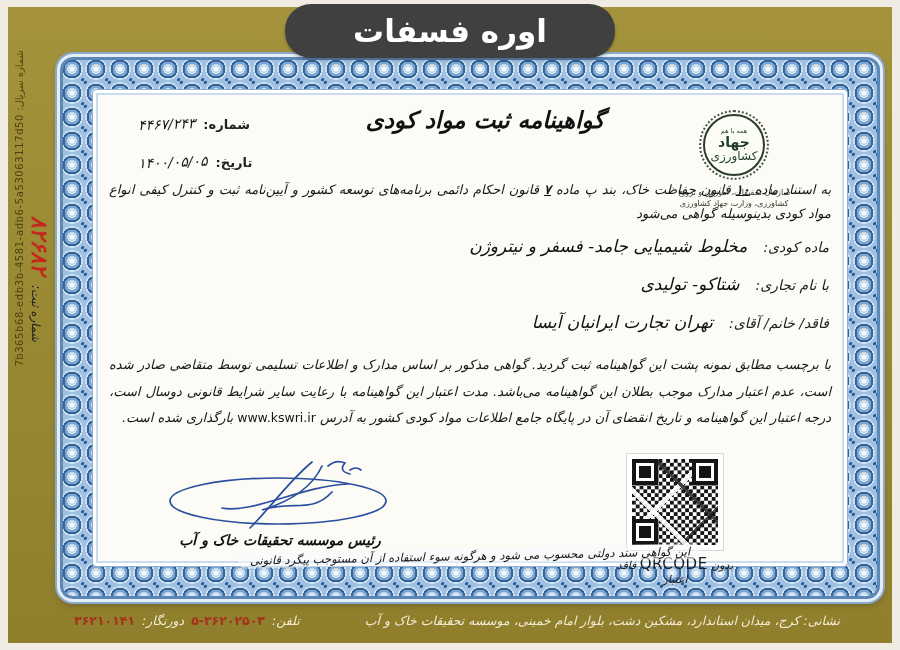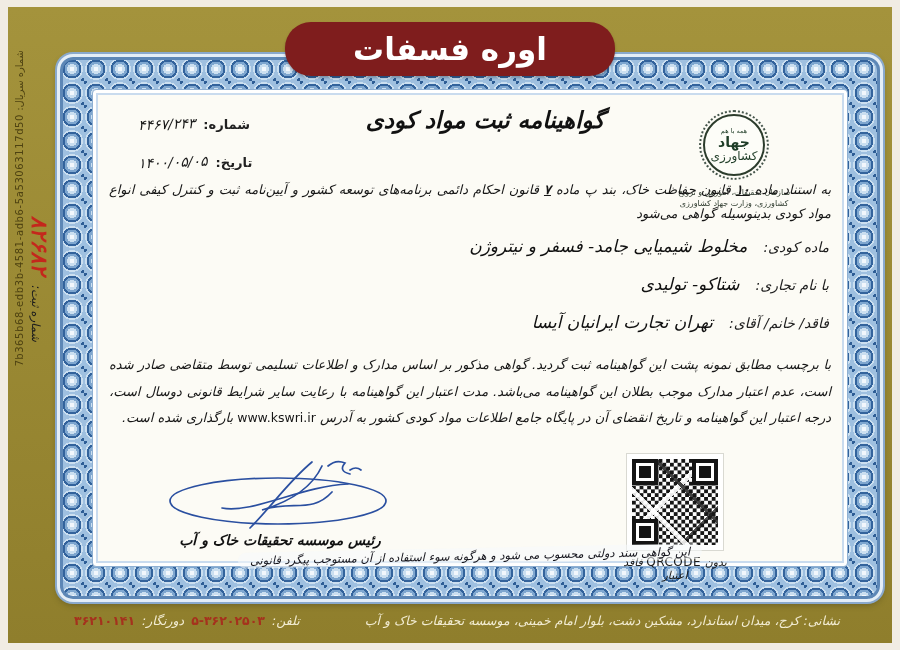--- a/index.html
+++ b/index.html
@@ -1,22 +1,22 @@
 <!DOCTYPE html>
 <html lang="fa"><head>
 <meta charset="utf-8">
 <style>
   html,body{margin:0;padding:0;}
   body{width:900px;height:650px;background:#f1ece3;font-family:"DejaVu Sans",sans-serif;overflow:hidden;}
   .page{position:relative;width:900px;height:650px;}
   .olive{position:absolute;left:8px;right:8px;top:7px;bottom:7px;
     background:linear-gradient(180deg,#a4933c 0%,#9c8b35 40%,#8f7e2c 100%);}
   
-  .banner{position:absolute;top:22px;left:50%;transform:translateX(-50%);
-    width:330px;height:54px;background:#7f1d1d;border-radius:26px;z-index:9;
+  .banner{position:absolute;top:4px;left:50%;transform:translateX(-50%);
+    width:330px;height:54px;background:#404040;border-radius:26px;z-index:9;
     display:flex;align-items:center;justify-content:center;box-shadow:0 2px 3px rgba(0,0,0,.25);}
   .banner span{color:#fff;font-size:31px;font-weight:bold;direction:rtl;}
   
   .cert{position:absolute;left:57px;top:54px;width:826px;height:548px;}
   .frame{position:absolute;inset:0;border-radius:16px;
     background-color:#9fc0e0;
     background-image:
       radial-gradient(circle at 12px 12px,#f2f7fc 0 2.5px,#cbdff0 2.5px 5px,#7ea6cf 5px 7.5px,#33639c 7.5px 9.5px,#cbdff0 9.5px 11px,rgba(0,0,0,0) 11px),
       radial-gradient(circle at 0 0,#2e5d95 0 3px,rgba(0,0,0,0) 3px),
       radial-gradient(circle at 24px 24px,#2e5d95 0 3px,rgba(0,0,0,0) 3px);
@@ -57,21 +57,21 @@
   .qr{position:relative;width:86px;height:86px;margin:0 auto;border:5px solid #fff;outline:1px solid #d9d9d2;
     background-image:
       linear-gradient(45deg,transparent 0 30%,rgba(255,255,255,.85) 30% 34%,transparent 34% 62%,rgba(22,22,22,.8) 62% 65%,transparent 65%),
       linear-gradient(-45deg,transparent 0 20%,rgba(22,22,22,.75) 20% 23%,transparent 23% 55%,rgba(255,255,255,.9) 55% 59%,transparent 59%),
       repeating-conic-gradient(#161616 0% 25%,#fdfdfd 0% 50%);
     background-size:100% 100%,100% 100%,7.6px 7.6px;}
   .f{position:absolute;width:18px;height:18px;border:4px solid #141414;background:#fff;}
   .f::after{content:"";position:absolute;inset:3px;background:#141414;}
   .tl{top:0;left:0}.tr{top:0;right:0}.bl{bottom:0;left:0}
   .qr-caption{margin-top:5px;direction:rtl;font-size:11px;color:#1b1b1b;font-style:italic;}
-  .qr-caption .latin{font-style:normal;font-size:12px;letter-spacing:.5px;}
+  .qr-caption .latin{font-style:normal;font-size:15px;letter-spacing:.5px;}
   .sec-note{position:absolute;left:50%;top:494px;transform:translateX(-50%) rotate(-1.2deg);
     direction:rtl;font-size:11.5px;color:#14141c;white-space:nowrap;font-style:italic;
     background:rgba(246,249,252,.55);padding:1px 12px;border-radius:10px;z-index:4;}
   
   .serial-vert{position:absolute;left:14px;top:470px;width:420px;transform:rotate(-90deg);
     transform-origin:0 0;direction:rtl;font-size:10px;color:#4e4211;letter-spacing:.6px;white-space:nowrap;}
   .reg-vert{position:absolute;left:52px;top:192px;width:150px;transform:rotate(90deg);
     transform-origin:0 0;direction:rtl;display:flex;gap:10px;align-items:baseline;white-space:nowrap;}
   .reg-label{font-size:11.5px;color:#1c1c1c;font-style:italic;}
   .reg-value{font-size:22px;font-weight:bold;color:#c4271c;font-style:italic;letter-spacing:2px;}

